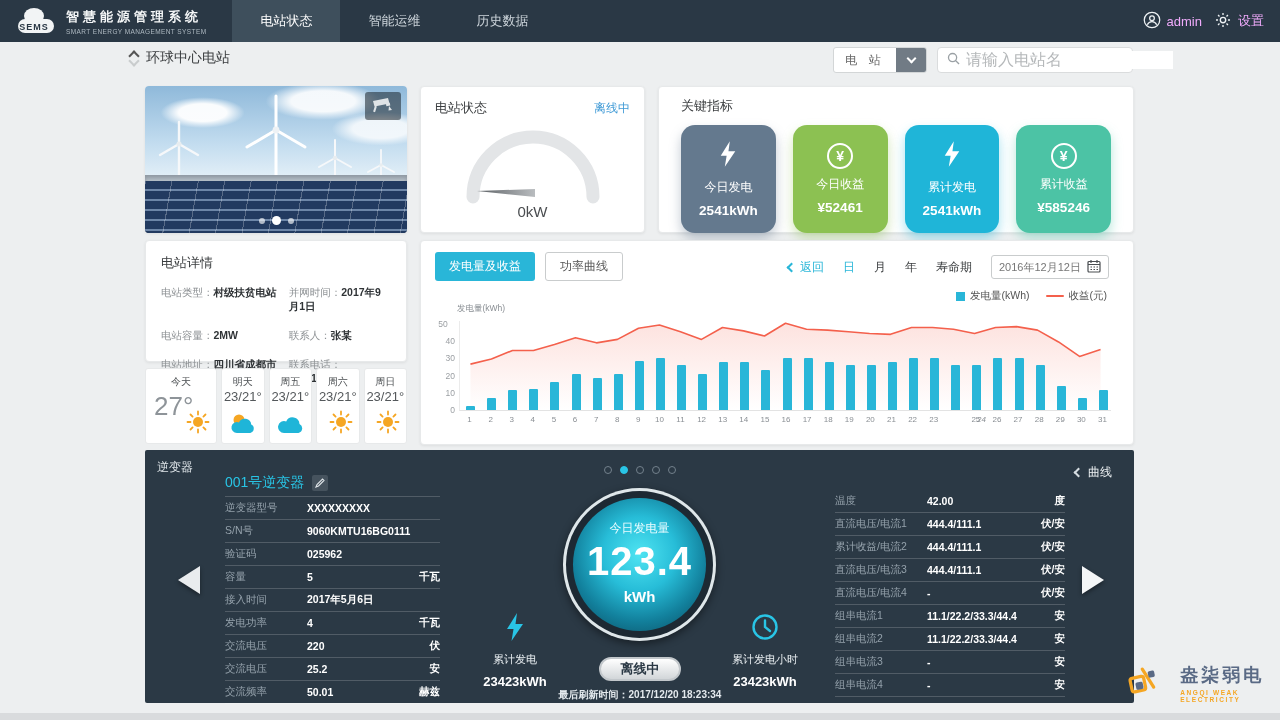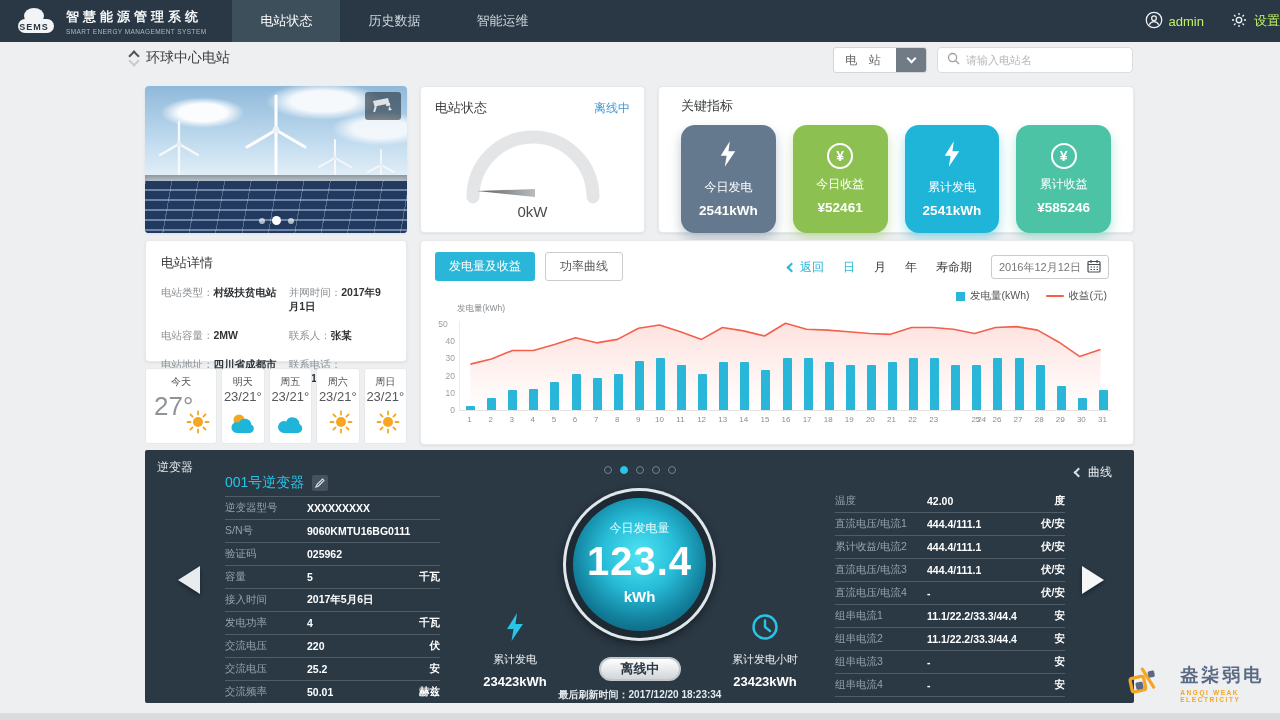--- a/index.html
+++ b/index.html
@@ -12,36 +12,36 @@
   .logo { display:flex; align-items:center; gap:8px; padding:0 14px; }
   .cloud { position:relative; width:44px; height:27px; }
   .cloud .c1 { position:absolute; left:4px; bottom:2px; width:36px; height:14px; background:#f2f4f5; border-radius:8px; }
   .cloud .c2 { position:absolute; left:10px; top:0; width:20px; height:16px; background:#f2f4f5; border-radius:50%; }
   .cloud .abbr { position:absolute; left:0; right:4px; bottom:3px; text-align:center; font-size:9px; font-weight:bold; color:#2a3845; letter-spacing:1px; }
   .logo-txt .t1 { color:#f4f6f7; font-size:13px; letter-spacing:4px; font-weight:bold; }
   .logo-txt .t2 { color:#aeb9c1; font-size:6.5px; letter-spacing:.4px; margin-top:2px; }
   .nav-menu { display:flex; margin-left:12px; }
   .nav-item { padding:0 28px; line-height:42px; font-size:13px; color:#cdd5db; cursor:pointer; }
   .nav-item.active { background:#3e4f5c; color:#ffffff; }
-  .nav-right { margin-left:auto; display:flex; align-items:center; gap:26px; color:#bef264; font-size:13px; }
+  .nav-right { margin-left:auto; display:flex; align-items:center; gap:12px; padding-right:16px; color:#f0abfc; font-size:13px; }
   .nav-right .grp { display:flex; align-items:center; gap:6px; cursor:pointer; }
 
   
   .breadcrumb { position:absolute; left:130px; top:49px; display:flex; align-items:center; gap:8px; }
   .chevs { display:flex; flex-direction:column; gap:1px; }
   .chev { width:8px; height:8px; border:solid #555; border-width:2px 2px 0 0; transform:rotate(-45deg); }
   .chev.down { border-color:#c9cccd; transform:rotate(135deg); margin-top:-4px; }
   .bc-title { font-size:14px; color:#3a3d3f; }
   .searchbar { position:absolute; right:147px; top:47px; display:flex; align-items:center; gap:10px; }
   .filter { display:flex; height:26px; border:1px solid #d3d6d7; border-radius:3px; overflow:hidden; background:#fff; cursor:pointer;}
   .filter .flabel { width:62px; font-size:12px; color:#666; display:flex; align-items:center; justify-content:center; letter-spacing:4px;}
   .filter .fbtn { width:30px; background:#717b85; display:flex; align-items:center; justify-content:center; }
   .caret { width:7px; height:7px; border:solid #fff; border-width:0 2px 2px 0; transform:rotate(45deg); margin-top:-3px;}
   .search { display:flex; align-items:center; gap:6px; width:196px; height:26px; background:#fff; border:1px solid #dadcdd; border-radius:4px; padding:0 9px; }
-  .search input { border:none; outline:none; flex:1; font-size:11px; color:#333; font-family:inherit; }
+  .search input { border:none; outline:none; flex:1; font-size:16px; color:#333; font-family:inherit; }
   .search input::placeholder { color:#b5b8ba; }
 
   
   .card { position:absolute; background:#fff; border:1px solid #e7e9ea; border-radius:4px; box-shadow:0 1px 3px rgba(0,0,0,.07); }
   .card-title { font-size:13px; color:#3a3d3f; }
 
   
   .photo { left:145px; top:86px; width:262px; height:147px; overflow:hidden; padding:0; border:none; }
   .sky { position:absolute; inset:0 0 52px 0; background:
      radial-gradient(60px 22px at 22% 28%, rgba(255,255,255,.95) 40%, rgba(255,255,255,0) 70%),
@@ -177,22 +177,22 @@
           <div class="c1"></div>
         <div class="abbr">SEMS</div>
       </div>
       <div class="logo-txt">
         <div class="t1">智慧能源管理系统</div>
         <div class="t2">SMART ENERGY MANAGEMENT SYSTEM</div>
       </div>
     </div>
     <div class="nav-menu">
         <div class="nav-item active">电站状态</div>
+        <div class="nav-item">智能运维</div>
         <div class="nav-item">历史数据</div>
-        <div class="nav-item">智能运维</div>
       </div>
     <div class="nav-right">
       <div class="grp">
         <span><svg width="18" height="18" viewBox="0 0 20 20">
               <circle cx="10" cy="10" r="8.6" fill="none" stroke="#eef2f4" stroke-width="1.4"></circle>
               <circle cx="10" cy="8" r="2.6" fill="none" stroke="#eef2f4" stroke-width="1.4"></circle>
               <path d="M4.8 15.4 C6 12.6 8 11.8 10 11.8 C12 11.8 14 12.6 15.2 15.4" fill="none" stroke="#eef2f4" stroke-width="1.4"></path>
             </svg></span>
         <span>admin</span>
       </div>

